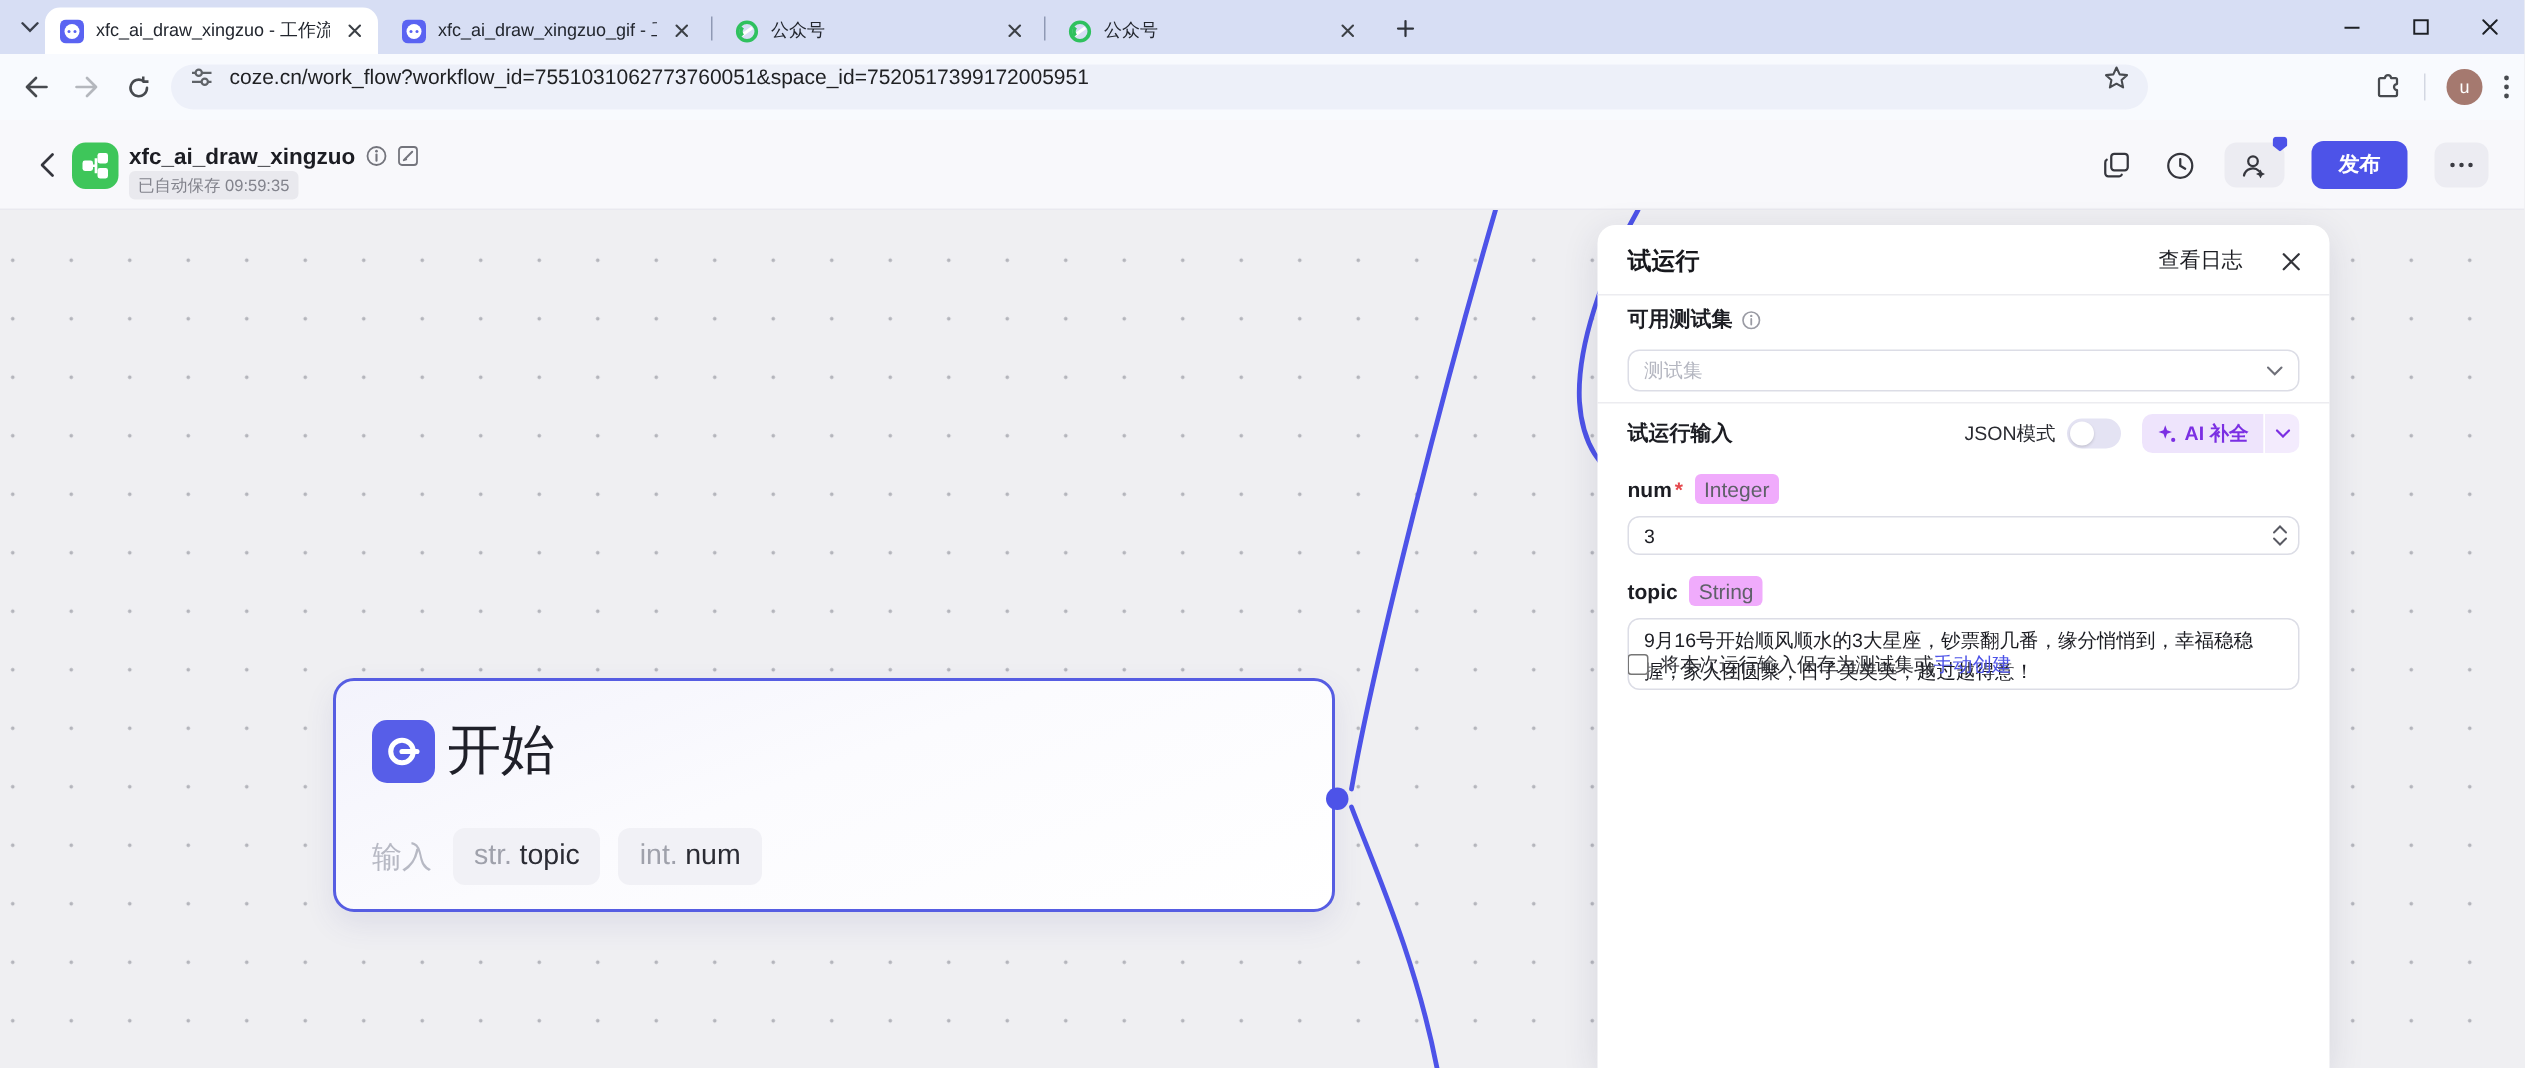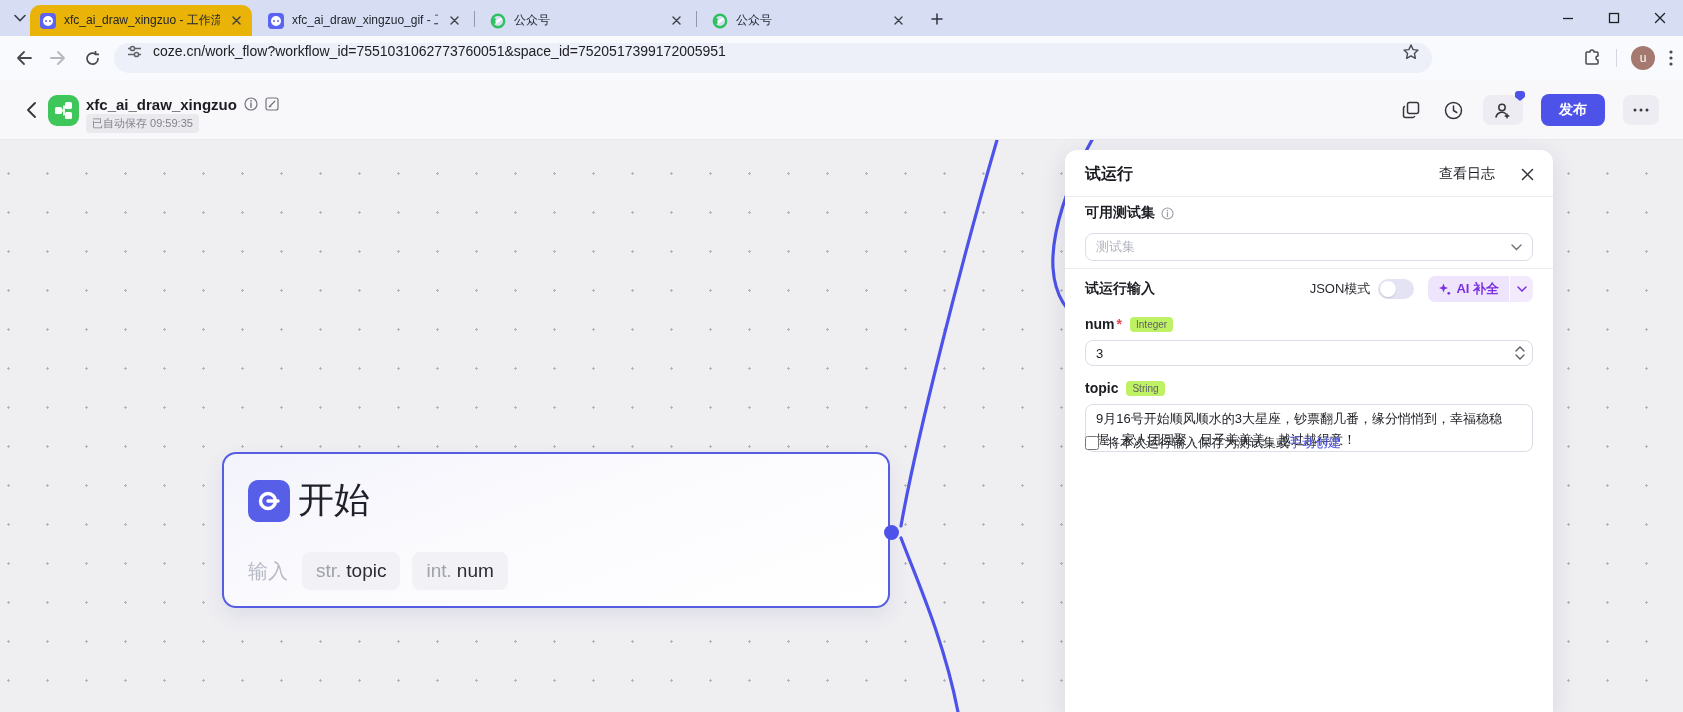--- a/index.html
+++ b/index.html
@@ -6,21 +6,21 @@
   html,body { width:1683px; height:712px; overflow:hidden; }
   body { font-family:"Liberation Sans", sans-serif; position:relative; background:#efeff2; }
   #screen { position:absolute; inset:0; width:1683px; height:712px; }
 
   
   .tabstrip { position:absolute; left:0; top:0; width:1683px; height:36px; background:#d7def4; }
   .tab-search { position:absolute; left:8px; top:7px; width:24px; height:22px; border-radius:8px; display:flex; align-items:center; justify-content:center; color:#3a3f4b; }
   .tab { position:absolute; top:5px; height:31px; display:flex; align-items:center; padding:0 8px 0 10px; border-radius:10px 10px 0 0; }
   .tab .fav { width:16px; height:16px; flex:0 0 16px; margin-right:8px; }
   .tab .t-title { font-size:12px; color:#22262e; white-space:nowrap; overflow:hidden; text-overflow:clip; flex:1; }
-  .tab.active { background:#eab308; }
+  .tab.active { background:#ffffff; }
   .tab .t-close { width:16px; height:16px; margin-left:8px; display:flex; align-items:center; justify-content:center; border-radius:50%; flex:0 0 16px; }
   .tab-divider { position:absolute; top:11px; width:1px; height:16px; background:#8f99b4; }
   .newtab { position:absolute; top:8px; width:22px; height:22px; display:flex; align-items:center; justify-content:center; color:#30343c; }
   .win-controls { position:absolute; right:0; top:0; height:36px; display:flex; }
   .win-btn { width:46px; height:36px; display:flex; align-items:center; justify-content:center; color:#1d2025; }
 
   
   .toolbar { position:absolute; left:0; top:36px; width:1683px; height:44px; background:#f8fafe; }
   .nav-ic { position:absolute; top:10px; width:24px; height:24px; display:flex; align-items:center; justify-content:center; }
   .omnibox { position:absolute; left:114px; top:7px; width:1318px; height:30px; background:#edf0f9; border-radius:15px; display:flex; padding:0 12px; }
@@ -80,21 +80,21 @@
   .jsonmode { font-size:13px; color:#2a2b31; margin-right:8px; }
   .toggle { width:36px; height:20px; border-radius:10px; background:#e4e3f3; position:relative; margin-right:14px; }
   .toggle .knob { position:absolute; left:2px; top:2px; width:16px; height:16px; border-radius:50%; background:#ffffff; box-shadow:0 1px 2px rgba(0,0,0,.15); }
   .ai-btn { height:26px; display:flex; align-items:stretch; border-radius:7px; overflow:hidden; }
   .ai-main { background:#eee4fc; color:#7b2fe3; font-size:13px; font-weight:bold; display:flex; align-items:center; gap:5px; padding:0 10px; }
   .ai-arrow { background:#f3ebfd; width:24px; display:flex; align-items:center; justify-content:center; color:#7b2fe3; border-left:1px solid #fff; }
   .field { margin-top:14px; }
   .f-label-row { display:flex; align-items:center; gap:8px; }
   .f-name { font-size:14px; font-weight:bold; color:#1c1d23; }
   .f-req { color:#e5484d; font-size:14px; font-weight:bold; margin-left:-6px; }
-  .f-type { background:#bef264; color:#5f6069; font-size:10px; border-radius:4px; padding:2px 6px; }
+  .f-type { background:#f0abfc; color:#5f6069; font-size:14px; border-radius:4px; padding:2px 6px; }
   .f-input { margin-top:8px; position:relative; }
   .f-input input { width:100%; height:26px; border:1px solid #dcdde6; border-radius:8px; font-size:13px; color:#1c1d23; padding:0 24px 0 10px; font-family:"Liberation Sans",sans-serif; outline:none; background:#fff; }
   .stepper { position:absolute; right:7px; top:3px; width:12px; height:20px; display:flex; flex-direction:column; align-items:center; justify-content:center; color:#595a63; }
   .f-input textarea { width:100%; height:48px; border:1px solid #dcdde6; border-radius:8px; font-size:13px; line-height:21px; color:#1c1d23; padding:3px 10px; resize:none; font-family:"Liberation Sans",sans-serif; outline:none; background:#fff; overflow:hidden; }
   .checkrow { position:absolute; left:20px; top:284px; display:flex; align-items:center; gap:8px; font-size:13px; color:#2a2b31; }
   .checkrow input { width:14px; height:14px; accent-color:#4d53e8; }
   .link { color:#4d53e8; }
 
   .ic { display:block; }
 </style>

